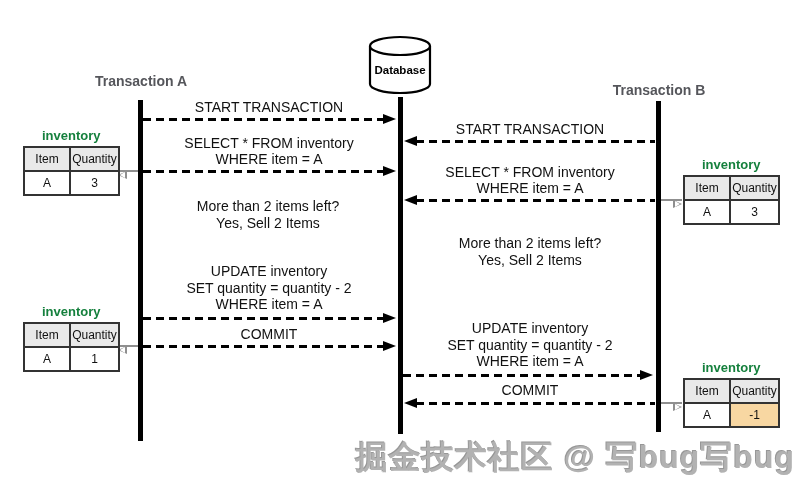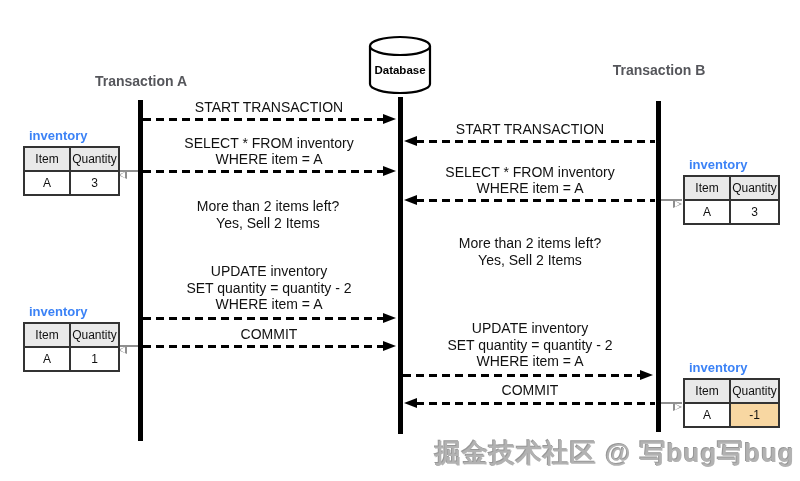--- a/index.html
+++ b/index.html
@@ -24,45 +24,45 @@
   .ah-left{border-top:5px solid transparent;border-bottom:5px solid transparent;border-right:13px solid #000;}
   .conn{position:absolute;height:1.5px;background:#8f8f8f;}
   .ch{position:absolute;width:0;height:0;}
   .ch-left{border-top:4.5px solid transparent;border-bottom:4.5px solid transparent;border-right:9px solid #8f8f8f;}
   .ch-left::after{content:"";position:absolute;left:2px;top:-3px;
     border-top:3px solid transparent;border-bottom:3px solid transparent;border-right:5.5px solid #fff;}
   .ch-right{border-top:4.5px solid transparent;border-bottom:4.5px solid transparent;border-left:9px solid #8f8f8f;}
   .ch-right::after{content:"";position:absolute;left:-7.5px;top:-3px;
     border-top:3px solid transparent;border-bottom:3px solid transparent;border-left:5.5px solid #fff;}
   .inv{position:absolute;}
-  .inv-label{font-size:13px;font-weight:bold;color:#3b82f6;margin:0 0 3px 6px;}
+  .inv-label{font-size:13px;font-weight:bold;color:#15803d;margin:0 0 3px 19px;}
   .inv-grid{display:grid;grid-template-columns:46px 49px;border:1px solid #333;background:#fff;}
   .cell{
     box-sizing:border-box;height:24px;border:1px solid #333;
     display:flex;align-items:center;justify-content:center;
     font-size:12px;color:#111;background:#fff;
   }
   .cell.head{background:#e9e9e9;}
   .cell.hl{background:#f8d7a2;}
   .db-label{
     position:absolute;transform:translateX(-50%);font-size:11.5px;font-weight:bold;color:#000;white-space:nowrap;
   }
   .watermark{
-    position:absolute;white-space:nowrap;font-size:26px;font-weight:bold;
+    position:absolute;white-space:nowrap;font-size:32px;font-weight:bold;
     color:#b2b2b2;letter-spacing:1px;
     text-shadow:-1px -1px 0 #979797, 2px 2px 1px #ffffff;
   }
 </style>
 </head>
 <body>
 
 <div id="canvas">
 
   <div class="title" style="left:141px;top:73px">Transaction A</div>
-  <div class="title" style="left:659px;top:62px">Transaction B</div>
+  <div class="title" style="left:659px;top:82px">Transaction B</div>
 
   <svg class="abs" style="left:368px;top:34px" width="64" height="64">
     <path d="M2,12 L2,50 A30,9 0 0 0 62,50 L62,12" fill="#ffffff" stroke="#000000" stroke-width="2.2"></path>
     <ellipse cx="32" cy="12" rx="30" ry="9" fill="#ffffff" stroke="#000000" stroke-width="2.2"></ellipse>
   </svg>
   <div class="db-label" style="left:400px;top:64px">Database</div>
 
   <div class="lifeline" style="left:138px;top:100px;height:341px"></div>
   <div class="lifeline" style="left:398px;top:97px;height:337px"></div>
   <div class="lifeline" style="left:656px;top:101px;height:331px"></div>

